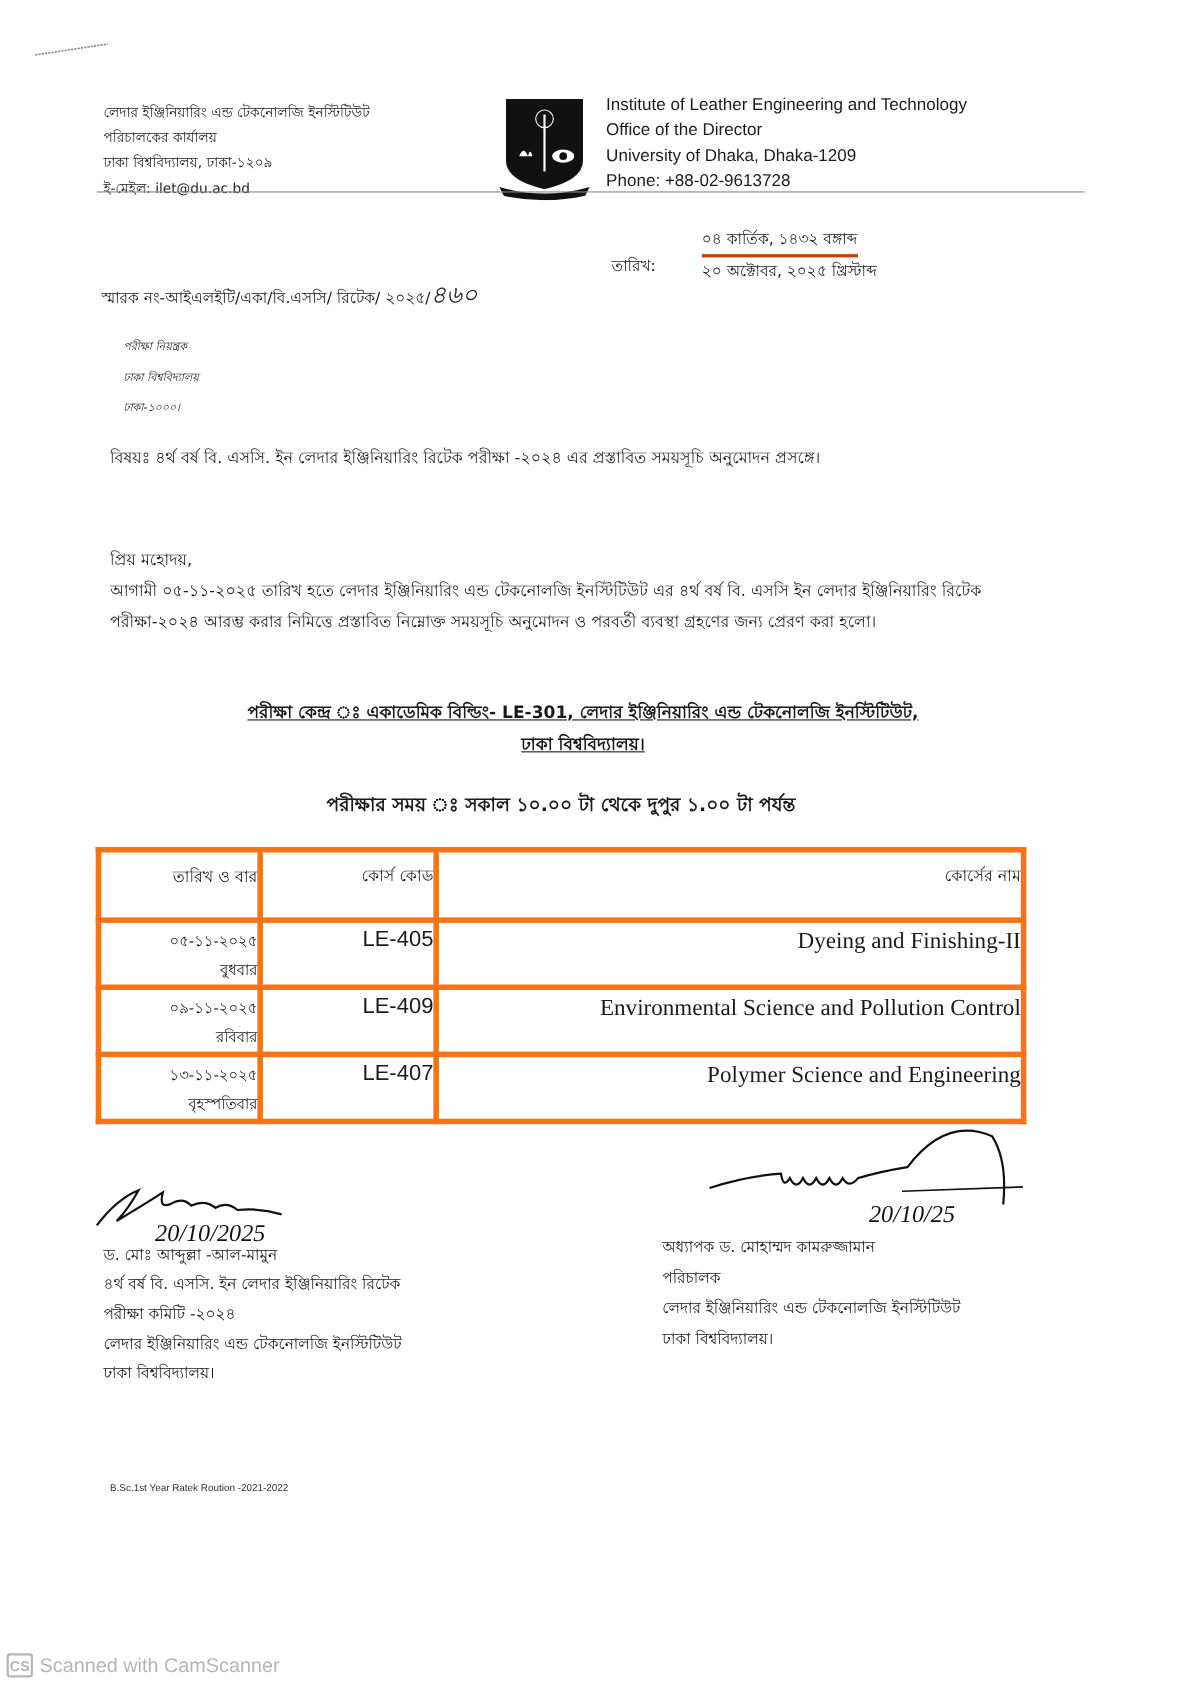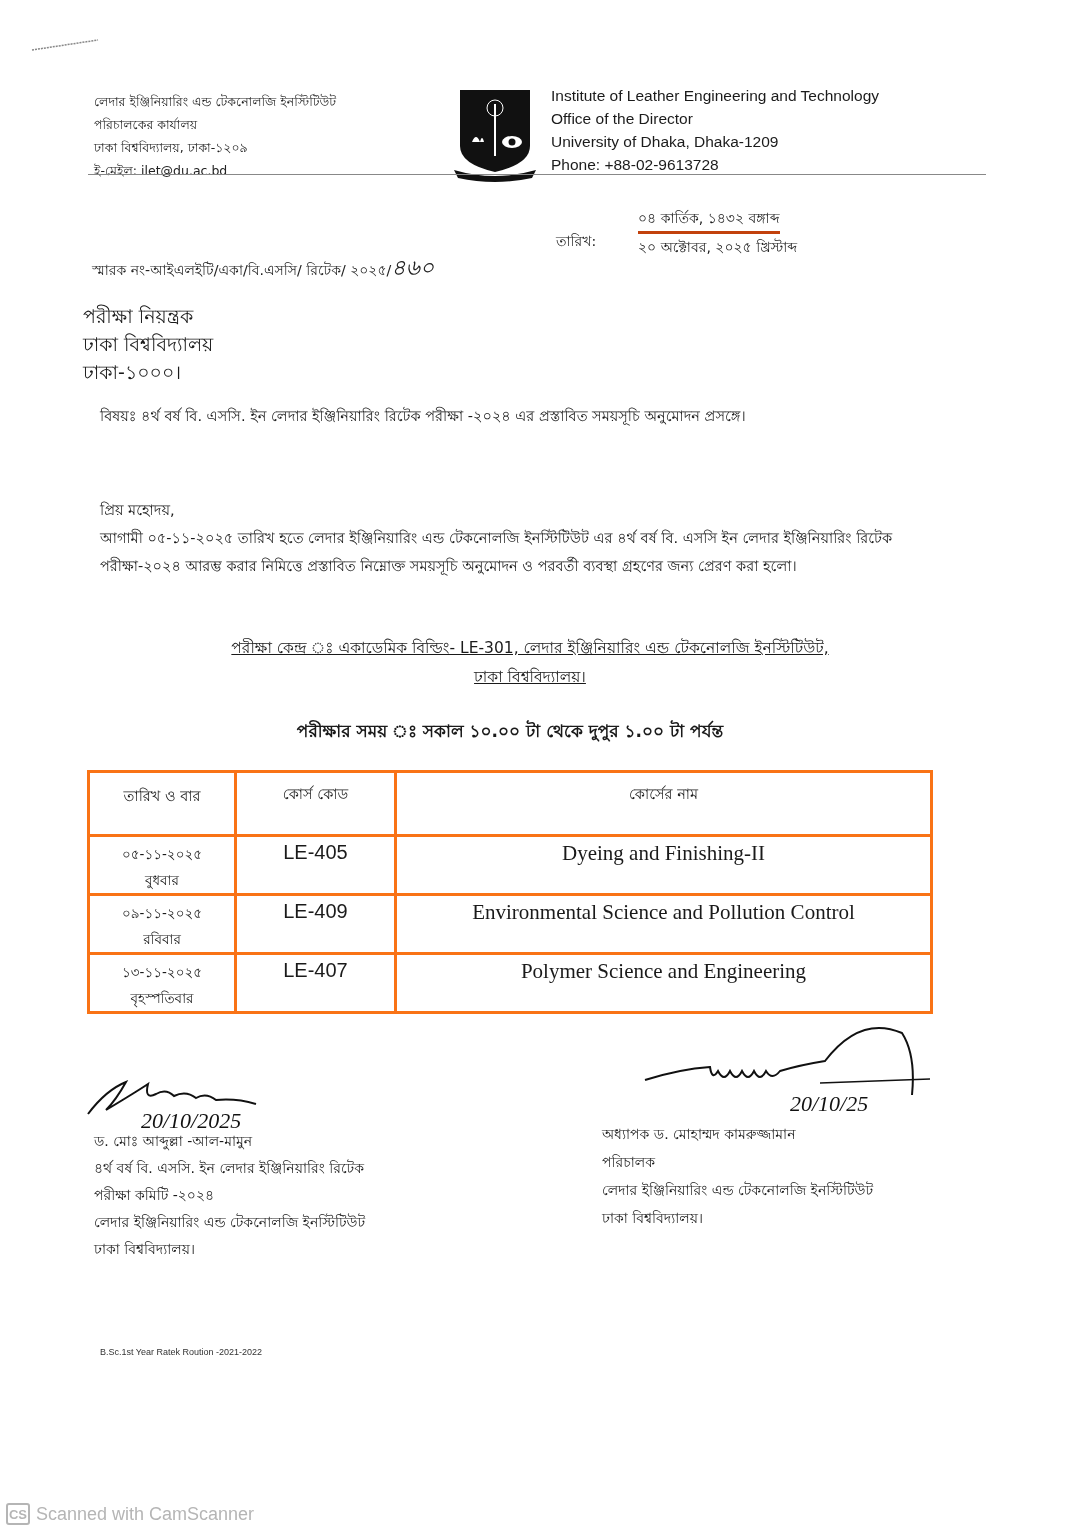--- a/index.html
+++ b/index.html
@@ -10,28 +10,28 @@
   .scan-mark { left: 30px; top: 38px; width: 70px; height: 14px; }
   .hdr-left { left: 94px; top: 90px; font-size: 12.5px; line-height: 23px; color: #222; }
   .hdr-right { left: 551px; top: 84px; font-size: 15.5px; line-height: 23px; font-family: "Liberation Sans", sans-serif; color: #1b1b1b; }
   .logo { left: 452px; top: 86px; width: 86px; height: 96px; }
   .hdr-rule { left: 88px; top: 174px; width: 898px; height: 1px; background: #888; }
   .ref { left: 92px; top: 230px; font-size: 14px; color: #222; margin-top: 20px; }
   .ref .num { font-family: "Liberation Serif", serif; font-size: 22px; font-style: italic; }
   .date-label { left: 556px; top: 230px; font-size: 14px; }
   .date-bn { left: 638px; top: 205px; font-size: 14px; line-height: 26px; }
   .date-bn .l1 { border-bottom: 3px solid #c2410c; display: inline-block; }
-  .addr { left: 83px; top: 302px; font-size: 19px; line-height: 28px; }
+  .addr { left: 112px; top: 302px; font-size: 10px; line-height: 28px; font-style: italic; }
   .subject { left: 100px; top: 405px; font-size: 14.5px; }
   .body-text { left: 100px; top: 496px; width: 830px; font-size: 14.5px; line-height: 28px; }
-  .center-block { left: 100px; top: 634px; width: 860px; text-align: center; font-size: 15.5px; line-height: 29px; font-weight: normal; }
+  .center-block { left: 100px; top: 634px; width: 860px; text-align: center; font-size: 15.5px; line-height: 29px; font-weight: bold; }
   .center-block span { text-decoration: underline; }
   .time-line { left: 100px; top: 718px; width: 820px; text-align: center; font-size: 17px; font-weight: bold; }
   table.sched { position: absolute; left: 87px; top: 770px; width: 846px; border-collapse: collapse; }
-  table.sched th, table.sched td { border: 3px solid #f97316; text-align: center; vertical-align: top; }
+  table.sched th, table.sched td { border: 5px solid #f97316; text-align: right; vertical-align: top; }
   table.sched th { height: 64px; font-size: 14.5px; font-weight: normal; padding-top: 10px; }
   table.sched td { height: 56px; padding-top: 4px; }
   .c-date { width: 147px; font-size: 13.5px; line-height: 26px; }
   .c-code { width: 160px; font-family: Liberation Sans, sans-serif; font-size: 20px; }
   .c-name { font-family: "Liberation Serif", serif; font-size: 21px; }
   .sig1 { left: 86px; top: 1070px; width: 270px; height: 60px; }
   .sig1-block { left: 94px; top: 1128px; font-size: 14px; line-height: 27px; }
   .sig2 { left: 640px; top: 1025px; width: 300px; height: 95px; }
   .sig2-block { left: 602px; top: 1120px; font-size: 14px; line-height: 28px; }
   .footer-note { left: 100px; top: 1347px; font-size: 9px; font-family: "Liberation Sans", sans-serif; color: #333; }

